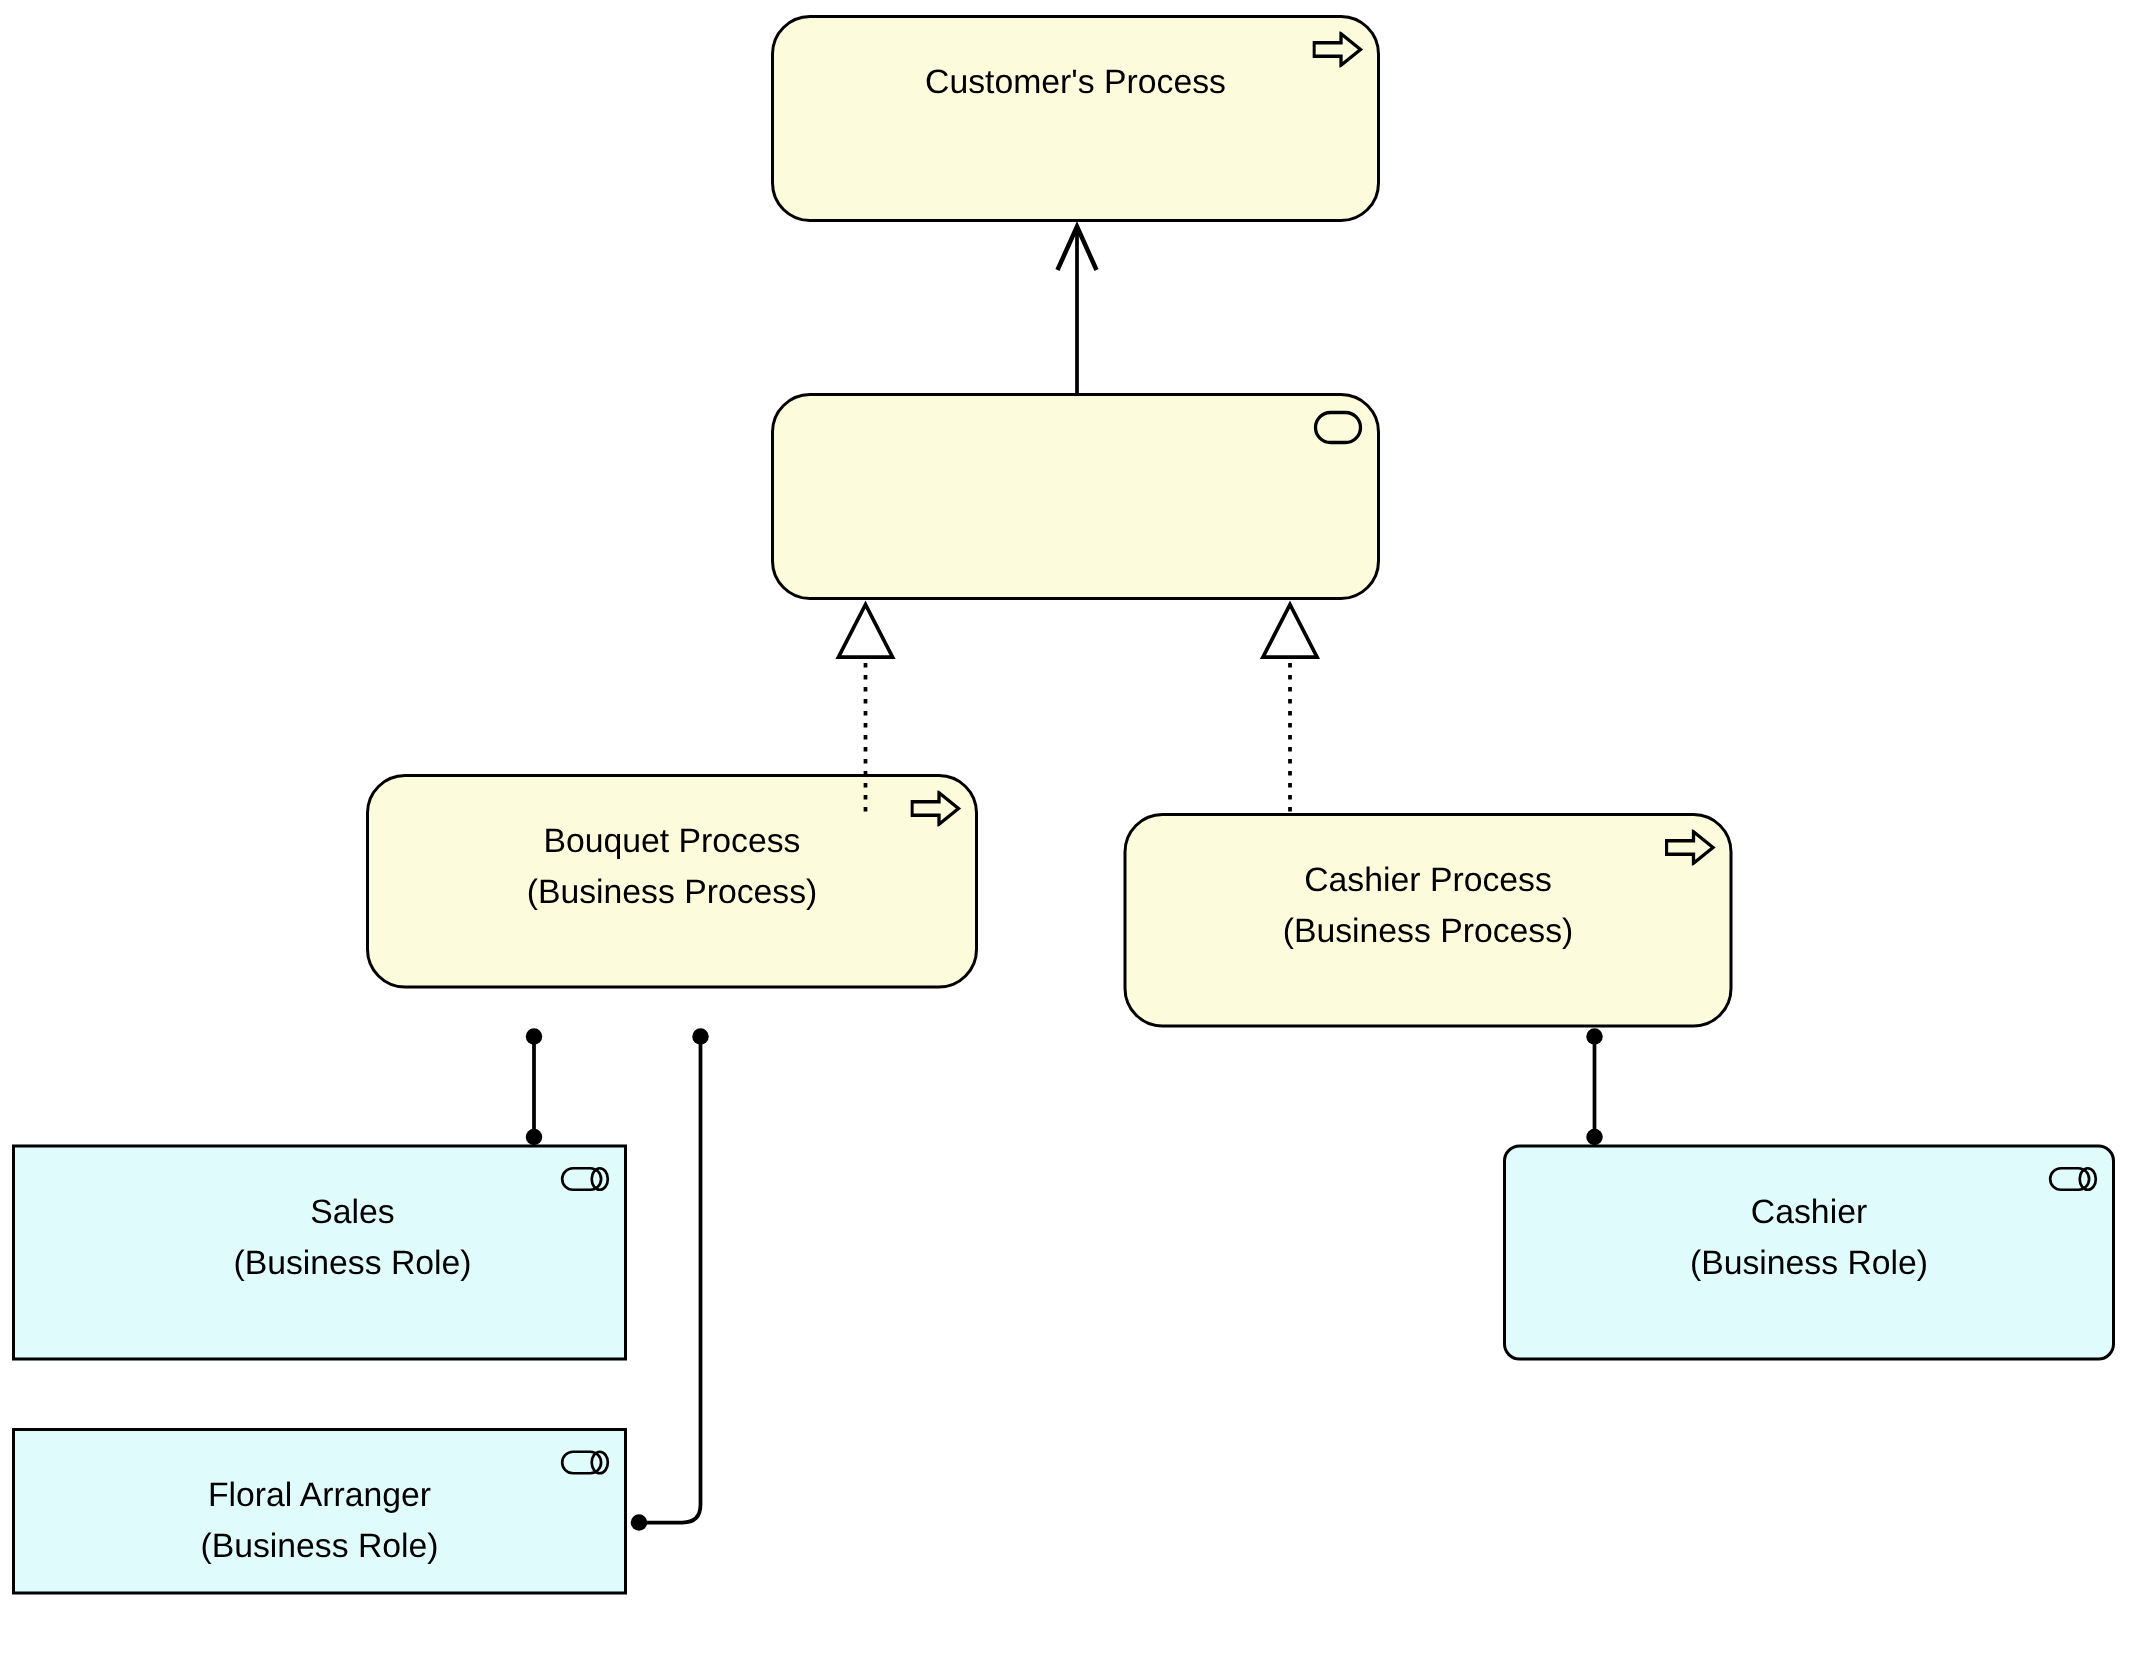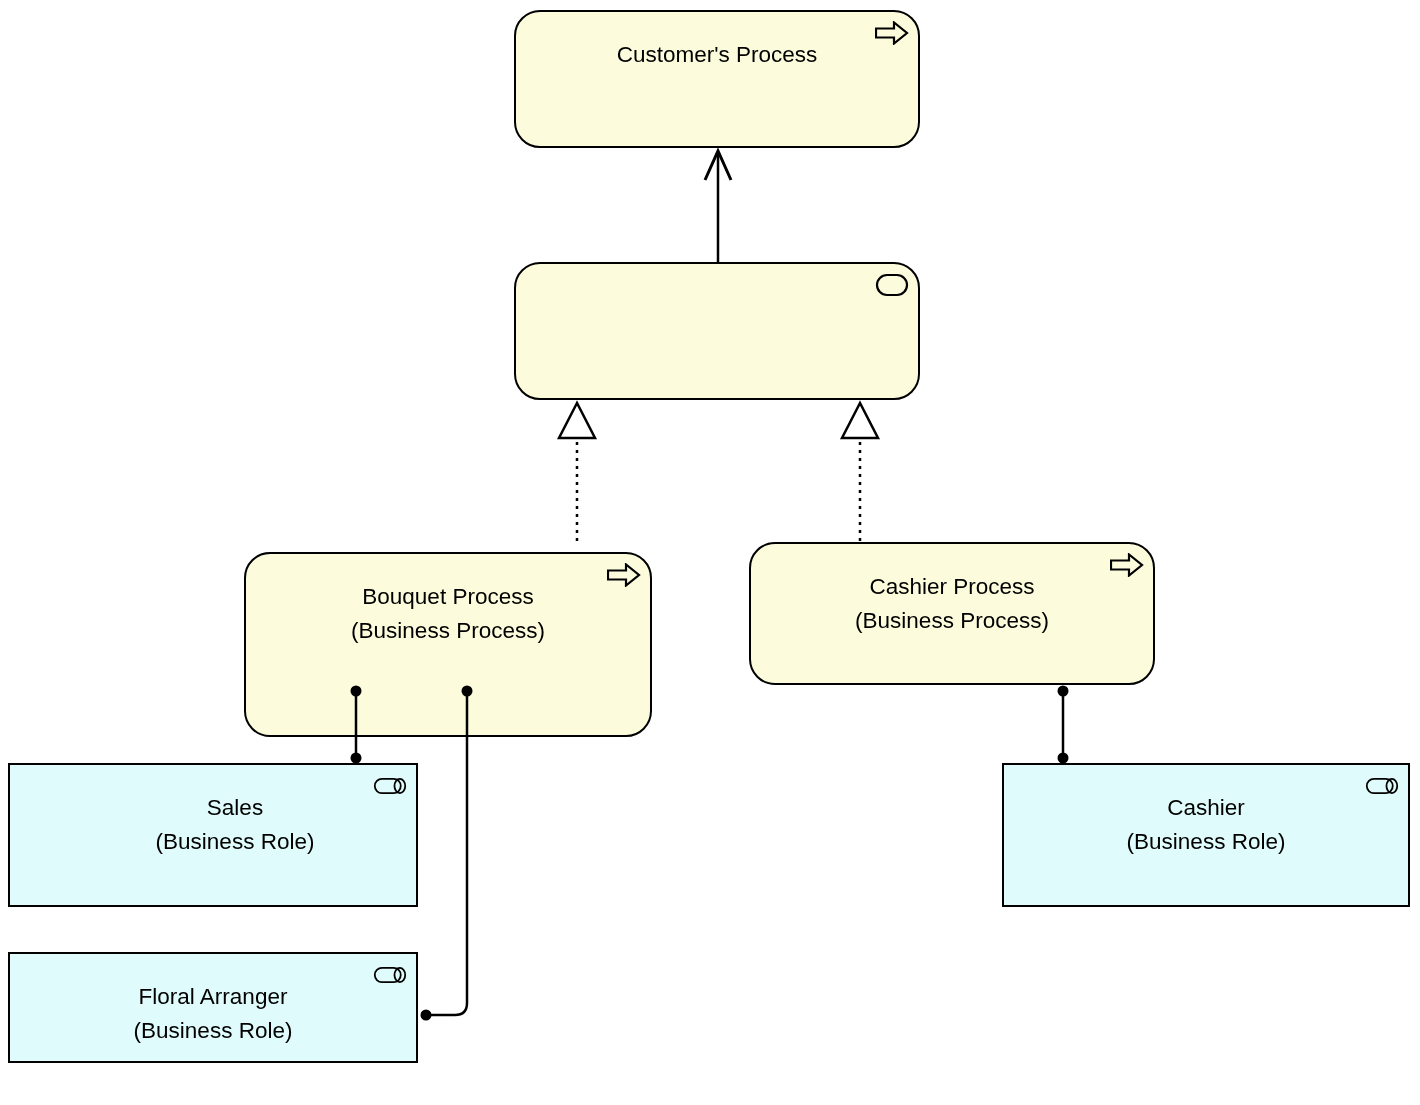--- a/index.html
+++ b/index.html
@@ -44,25 +44,25 @@
   }
   .type-icon svg { display: block; width: 100%; height: 100%; }
   .connector-layer {
     position: absolute;
     left: 0; top: 0;
     width: 1420px; height: 1105px;
     pointer-events: none;
   }
   #customers-process { left: 514px; top: 10px;  width: 406px; height: 138px; }
   #sell-bouquet      { left: 514px; top: 262px; width: 406px; height: 138px; }
-  #bouquet-process   { left: 244px; top: 552px; width: 408px; height: 185px; }
+  #bouquet-process   { left: 244px; top: 516px; width: 408px; height: 143px; }
   #cashier-process   { left: 749px; top: 542px; width: 406px; height: 143px; }
   #sales             { left: 8px;   top: 763px; width: 410px; height: 144px; padding-left: 44px; }
   #floral-arranger   { left: 8px;   top: 952px; width: 410px; height: 111px; }
-  #cashier           { left: 1002px;top: 763px; width: 408px; height: 144px; }
+  #cashier           { left: 1002px;top: 763px; width: 408px; height: 144px; border-radius: 11px; }
 </style>
 </head>
 <body>
 
 <div class="canvas">
 
   <div class="node node-process" id="customers-process">
     <span class="type-icon">
       <svg viewBox="0 0 34 24">
           <polygon points="1,7.5 19,7.5 19,1.5 32,12 19,22.5 19,16.5 1,16.5" fill="none" stroke="#000" stroke-width="2.2" stroke-linejoin="miter"></polygon>

